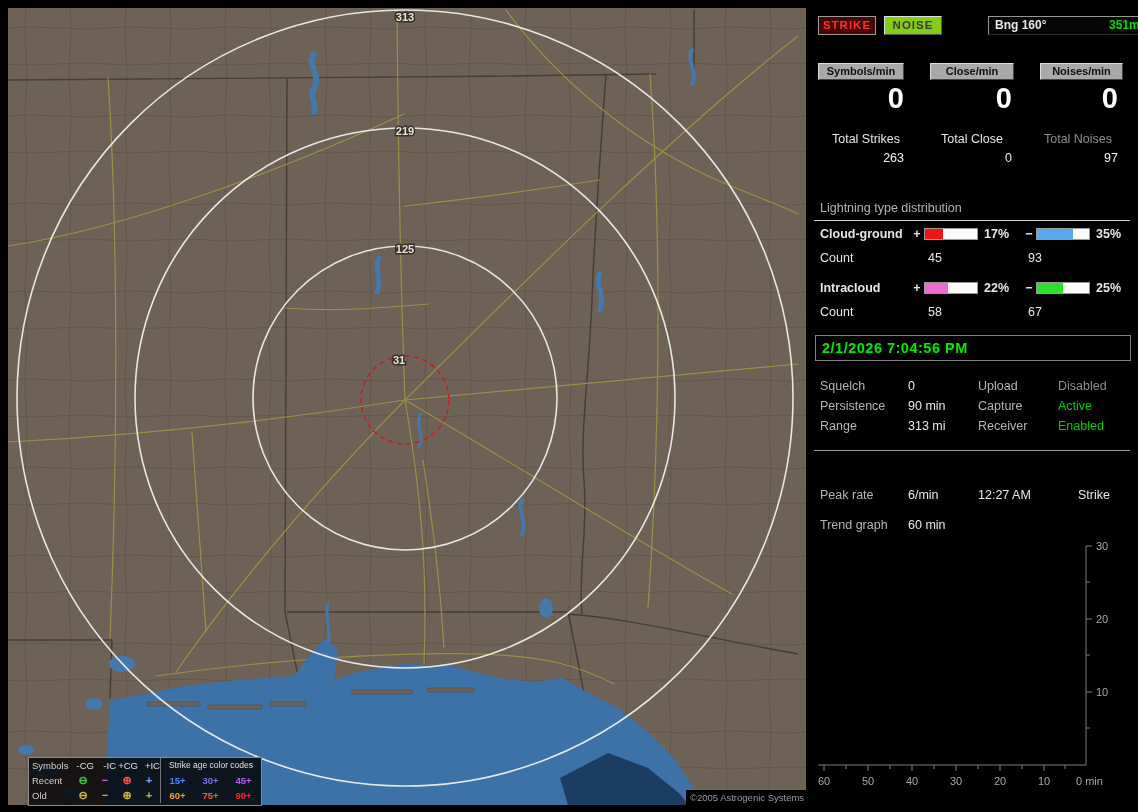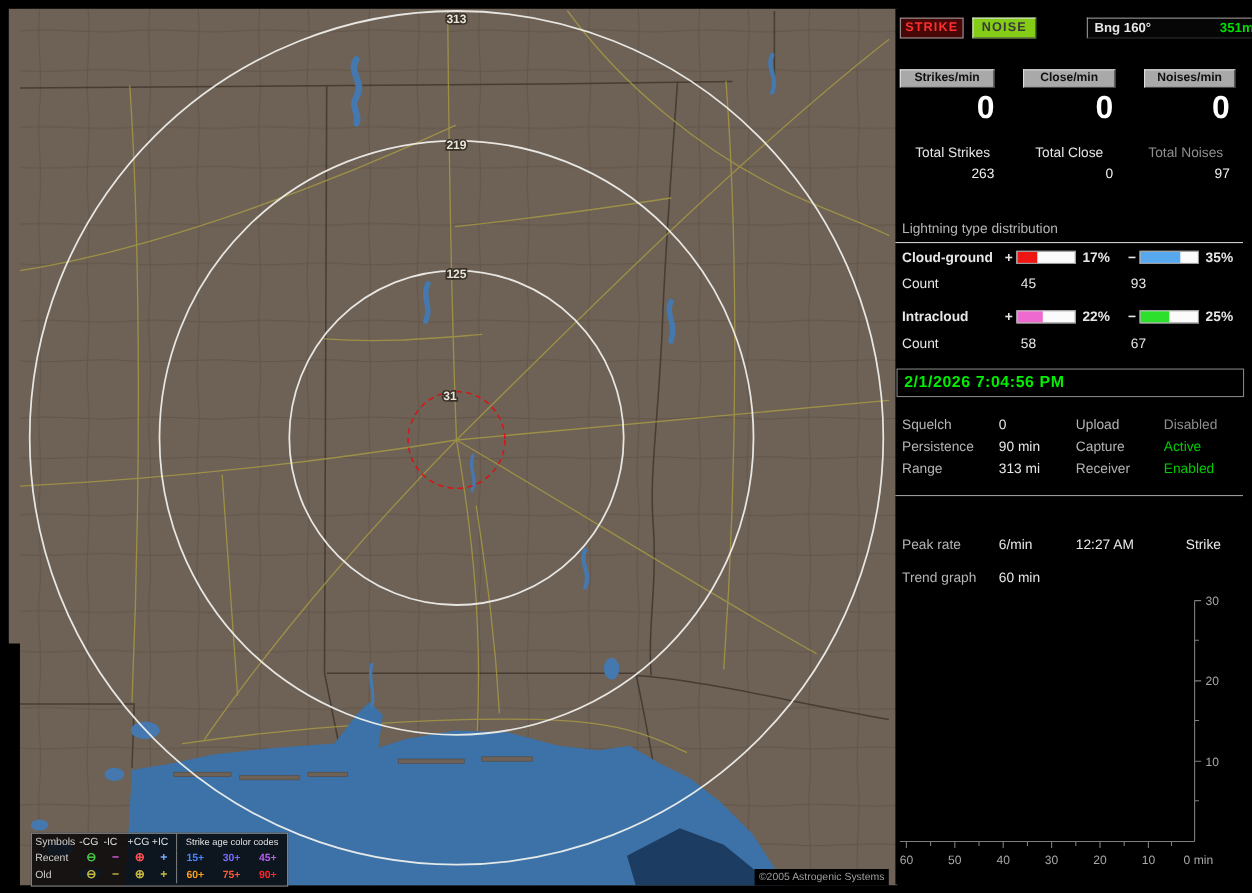--- a/index.html
+++ b/index.html
@@ -1,29 +1,29 @@
 <!DOCTYPE html>
 <html><head>
 <meta charset="utf-8">
 <style>
   html,body{margin:0;padding:0;background:#000;}
   #page{position:relative;width:1138px;height:812px;background:#000;overflow:hidden;
         font-family:"Liberation Sans",sans-serif;}
 
   
-  #map{position:absolute;left:8px;top:8px;width:798px;height:577px;background:#6e6156;padding-left:10px;}
+  #map{position:absolute;left:8px;top:8px;width:798px;height:577px;background:#6e6156;}
   #map svg{display:block;}
 
   
   #map-legend{position:absolute;left:20px;top:749px;width:232px;height:47px;
     background:rgba(5,5,5,.84);border:1px solid #8a8a8a;color:#ddd;font-size:9.5px;}
   .lg-row{display:flex;height:15px;line-height:15px;align-items:center;}
   .lg-name{flex:none;width:40px;padding-left:3px;color:#cfcfcf;}
   .lg-sym{flex:none;width:22px;text-align:center;font-size:11px;font-weight:bold;}
-  .lg-hdr{flex:none;width:22px;text-align:left;color:#e0e0e0;}
+  .lg-hdr{flex:none;width:22px;text-align:right;color:#e0e0e0;}
   .lg-age-sec{flex:1;display:flex;border-left:1px solid #777;height:15px;align-items:center;}
   .lg-age-title{flex:1;text-align:center;font-size:8.5px;color:#e0e0e0;}
   .lg-age{flex:none;width:33px;text-align:center;font-weight:bold;}
 
   #map-copyright{position:absolute;left:678px;top:782px;width:122px;height:15px;
     background:#000;color:#9e9e9e;font-size:9.5px;line-height:15px;text-align:center;}
 
   
   #panel{position:absolute;left:814px;top:8px;width:316px;height:796px;background:#000;
          color:#e6e6e6;font-size:12.5px;}
@@ -216,21 +216,21 @@
 
   <div id="panel">
 
     <div class="abs btn" id="strike-btn">STRIKE</div>
     <div class="abs btn" id="noise-btn">NOISE</div>
     <div class="abs" id="bng-box">
       <span>Bng 160°</span>
       <span class="rng">351mi</span>
     </div>
 
-    <div class="abs btn rate-btn rb0">Strikes/min</div>
+    <div class="abs btn rate-btn rb0">Symbols/min</div>
     <div class="abs btn rate-btn rb1">Close/min</div>
     <div class="abs btn rate-btn rb2">Noises/min</div>
 
     <div class="abs rate-zero val-col c0v">0</div>
     <div class="abs rate-zero val-col c1v">0</div>
     <div class="abs rate-zero val-col c2v">0</div>
 
     <div class="abs tot-label lab-col c0l">Total Strikes</div>
     <div class="abs tot-label lab-col c1l">Total Close</div>
     <div class="abs tot-label lab-col c2l dim">Total Noises</div>

